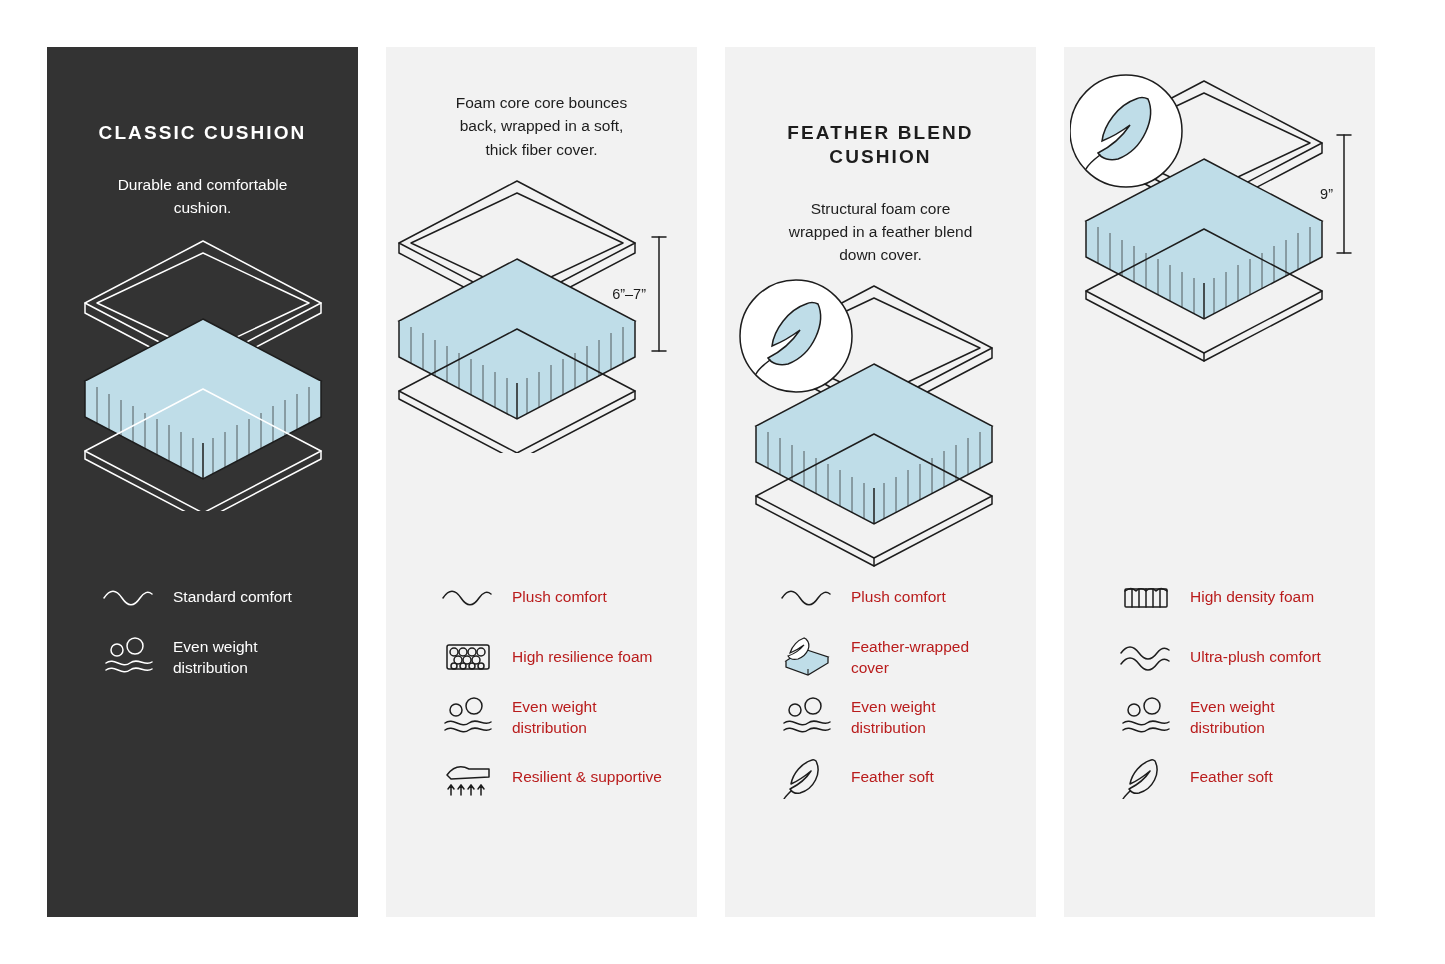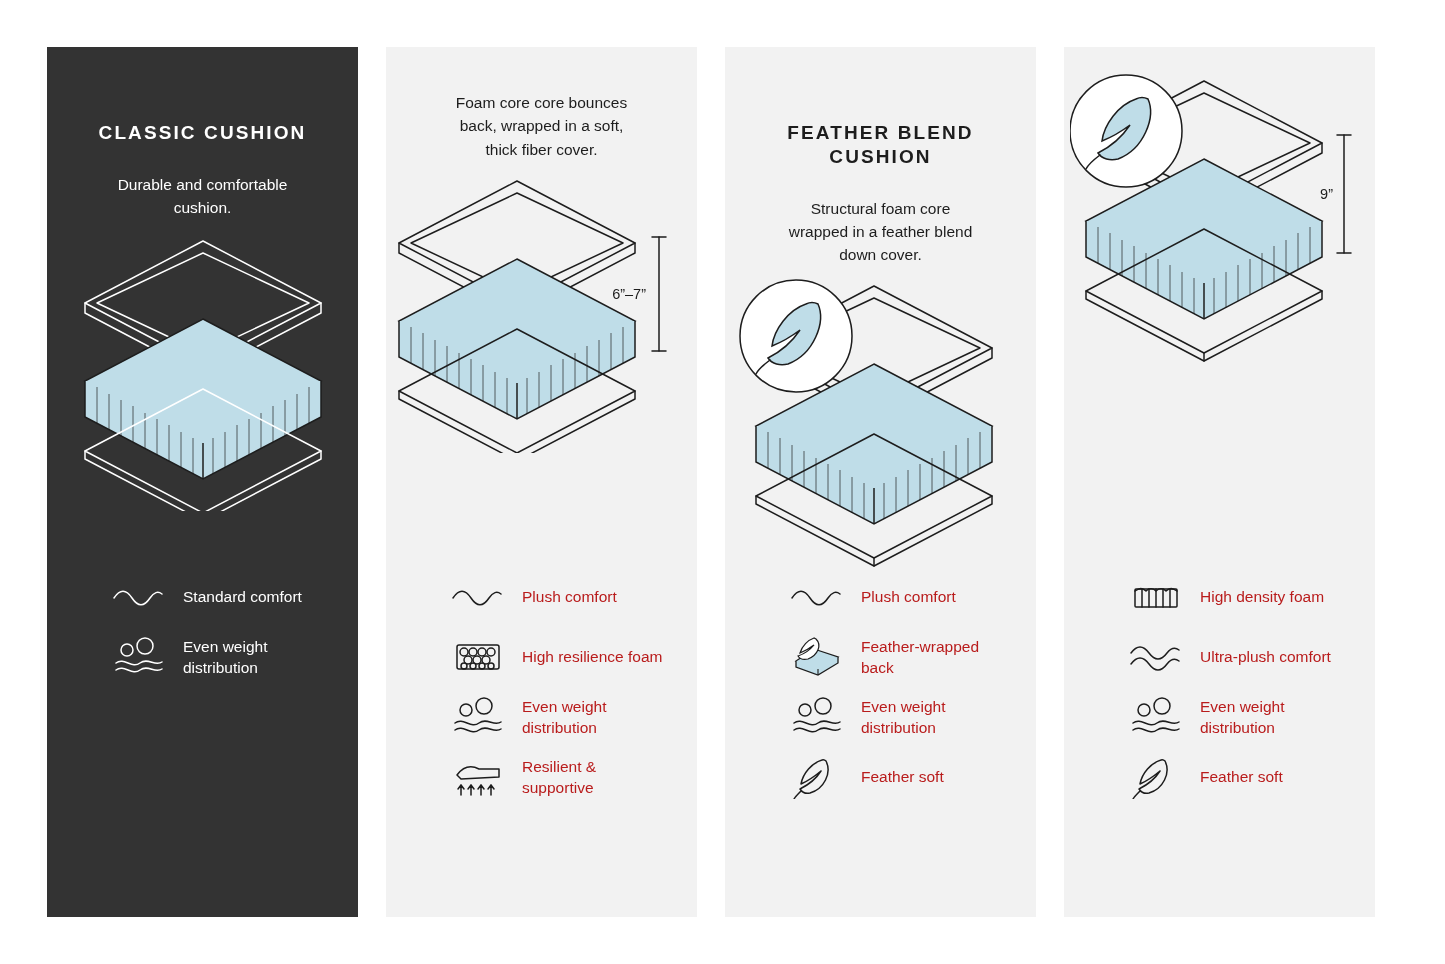--- a/index.html
+++ b/index.html
@@ -69,21 +69,21 @@
   }
   .art svg {
     display: block;
     position: absolute;
     left: 50%;
     transform: translateX(-50%);
     top: 0;
   }
   .features {
     position: absolute;
-    left: 16px;
+    left: 6px;
     right: 0;
     top: 520px;
     padding: 0 34px 0 40px;
     box-sizing: border-box;
   }
   .feature {
     display: flex;
     align-items: center;
     min-height: 60px;
     margin-bottom: 0;
@@ -374,21 +374,21 @@
           <span class="ficon">
             <svg width="58" height="44" viewBox="0 0 58 44">
               <g>
                 <polygon points="26,14 50,22 30,34 8,26" fill="#bfdde8" stroke="#1d1d1d" stroke-width="1.3"></polygon>
                 <path d="M8,26 L8,32 L30,40 L50,28 L50,22" fill="#bfdde8" stroke="#1d1d1d" stroke-width="1.3"></path>
                 <path d="M30,34 L30,40" stroke="#1d1d1d" stroke-width="1.1" fill="none"></path>
               </g>
               <path d="M28,4 C34,10 30,20 20,24 C16,25 12,24 10,21 C16,19 22,15 26,10 C22,13 17,16 12,18 C14,11 20,5 26,3 Z" fill="#ffffff" stroke="#1d1d1d" stroke-width="1.2"></path>
             </svg>
           </span>
-          <span class="flabel">Feather-wrapped back</span>
+          <span class="flabel">Feather-wrapped cover</span>
         </div>
         <div class="feature">
           <span class="ficon">
             <svg width="58" height="42" viewBox="0 0 58 42">
               <g class="stroke">
                 <circle cx="17" cy="14" r="6"></circle>
                 <circle cx="35" cy="10" r="8"></circle>
                 <path d="M6,27 C14,21 22,33 30,27 C38,21 45,31 52,26"></path>
                 <path d="M6,34 C14,28 22,40 30,34 C38,28 45,38 52,33"></path>
               </g>

